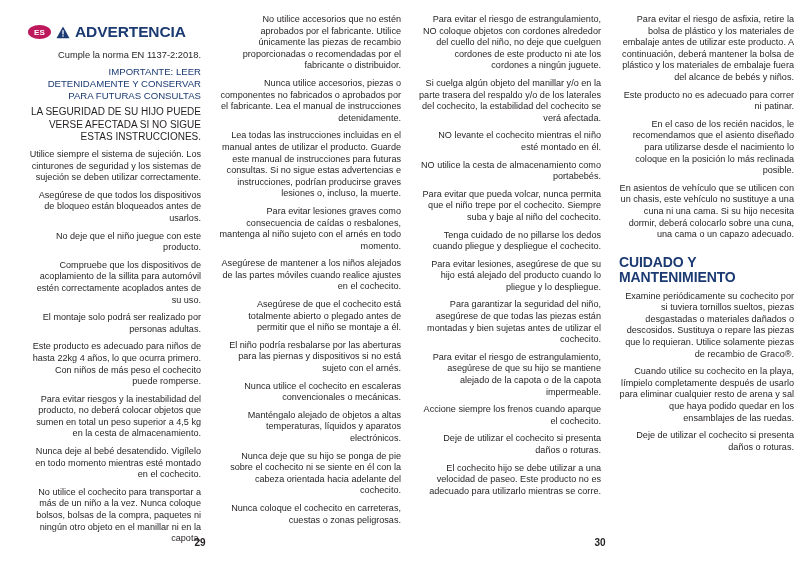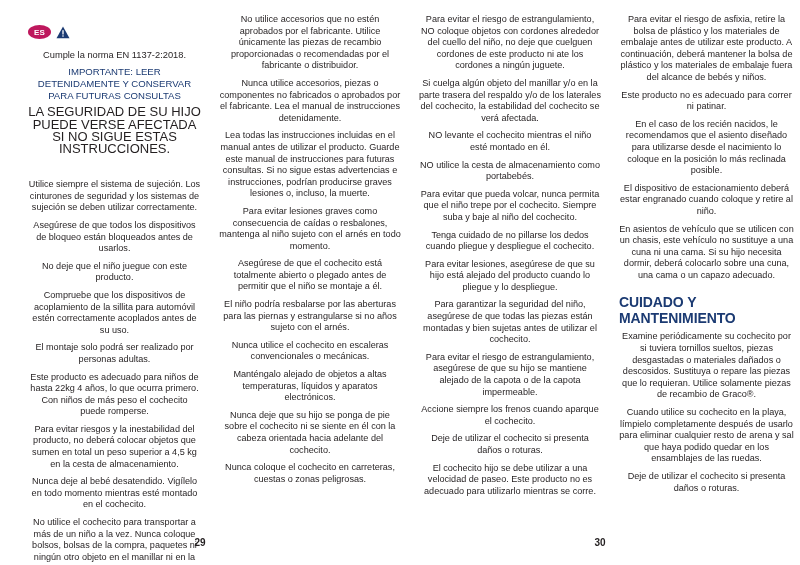--- a/index.html
+++ b/index.html
@@ -70,42 +70,42 @@
     font-weight: bold;
     color: #1b3a72;
     letter-spacing: -0.1px;
     white-space: nowrap;
   }
 
   p {
     margin: 0 0 6px 0;
     font-size: 9.1px;
     line-height: 11.6px;
-    text-align: center;
+    text-align: right;
     -webkit-hyphens: none;
     hyphens: none;
   }
 
   .norm {
     font-size: 9.3px;
     line-height: 12px;
     margin-bottom: 5px;
   }
   .important {
     color: #1b3a72;
     font-weight: normal;
     font-size: 9.6px;
     line-height: 11.8px;
     margin-bottom: 5px;
     text-transform: uppercase;
   }
   .safety {
-    font-size: 13px;
+    font-size: 10px;
     line-height: 12.2px;
-    margin-bottom: 24px;
+    margin-bottom: 6px;
     text-transform: uppercase;
   }
   .section-head {
     color: #1b3a72;
     font-weight: bold;
     font-size: 14px;
     line-height: 15.5px;
     margin: 14px 0 5px 0;
     letter-spacing: -0.1px;
   }
@@ -140,20 +140,21 @@
     <div class="col col-1">
       <div class="warn-header">
         <span class="lang-badge">ES</span>
         <span class="warn-tri">
           <svg width="14" height="13" viewBox="0 0 14 13" aria-hidden="true">
             <path d="M7 0.6 L13.5 12.3 L0.5 12.3 Z" fill="#1b3a72"></path>
             <rect x="6.35" y="4.2" width="1.3" height="4.3" fill="#ffffff"></rect>
             <rect x="6.35" y="9.3" width="1.3" height="1.4" fill="#ffffff"></rect>
           </svg>
         </span>
+        <span class="warn-title">ADVERTENCIA</span>
       </div>
 
       <p class="norm">Cumple la norma EN 1137-2:2018.</p>
       <p class="important">IMPORTANTE: LEER DETENIDAMENTE Y CONSERVAR PARA FUTURAS CONSULTAS</p>
       <p class="safety">LA SEGURIDAD DE SU HIJO PUEDE VERSE AFECTADA SI NO SIGUE ESTAS INSTRUCCIONES.</p>
       <p>Utilice siempre el sistema de sujeción. Los cinturones de seguridad y los sistemas de sujeción se deben utilizar correctamente.</p>
       <p>Asegúrese de que todos los dispositivos de bloqueo están bloqueados antes de usarlos.</p>
       <p>No deje que el niño juegue con este producto.</p>
       <p>Compruebe que los dispositivos de acoplamiento de la sillita para automóvil estén correctamente acoplados antes de su uso.</p>
       <p>El montaje solo podrá ser realizado por personas adultas.</p>
@@ -161,22 +162,23 @@
       <p>Para evitar riesgos y la inestabilidad del producto, no deberá colocar objetos que sumen en total un peso superior a 4,5 kg en la cesta de almacenamiento.</p>
       <p>Nunca deje al bebé desatendido. Vigílelo en todo momento mientras esté montado en el cochecito.</p>
       <p>No utilice el cochecito para transportar a más de un niño a la vez. Nunca coloque bolsos, bolsas de la compra, paquetes ni ningún otro objeto en el manillar ni en la capota.</p>
     </div>
 
     <div class="col col-2">
       <p>No utilice accesorios que no estén aprobados por el fabricante. Utilice únicamente las piezas de recambio proporcionadas o recomendadas por el fabricante o distribuidor.</p>
       <p>Nunca utilice accesorios, piezas o componentes no fabricados o aprobados por el fabricante. Lea el manual de instrucciones detenidamente.</p>
       <p>Lea todas las instrucciones incluidas en el manual antes de utilizar el producto. Guarde este manual de instrucciones para futuras consultas. Si no sigue estas advertencias e instrucciones, podrían producirse graves lesiones o, incluso, la muerte.</p>
       <p>Para evitar lesiones graves como consecuencia de caídas o resbalones, mantenga al niño sujeto con el arnés en todo momento.</p>
+      <p>Asegúrese de mantener a los niños alejados de las partes móviles cuando realice ajustes en el cochecito.</p>
       <p>Asegúrese de que el cochecito está totalmente abierto o plegado antes de permitir que el niño se montaje a él.</p>
-      <p>El niño podría resbalarse por las aberturas para las piernas y estrangularse si no años sujeto con el arnés.</p>
+      <p>El niño podría resbalarse por las aberturas para las piernas y dispositivos si no está sujeto con el arnés.</p>
       <p>Nunca utilice el cochecito en escaleras convencionales o mecánicas.</p>
       <p>Manténgalo alejado de objetos a altas temperaturas, líquidos y aparatos electrónicos.</p>
       <p>Nunca deje que su hijo se ponga de pie sobre el cochecito ni se siente en él con la cabeza orientada hacia adelante del cochecito.</p>
       <p>Nunca coloque el cochecito en carreteras, cuestas o zonas peligrosas.</p>
     </div>
 
     <div class="col col-3">
       <p>Para evitar el riesgo de estrangulamiento, NO coloque objetos con cordones alrededor del cuello del niño, no deje que cuelguen cordones de este producto ni ate los cordones a ningún juguete.</p>
       <p>Si cuelga algún objeto del manillar y/o en la parte trasera del respaldo y/o de los laterales del cochecito, la estabilidad del cochecito se verá afectada.</p>
       <p>NO levante el cochecito mientras el niño esté montado en él.</p>
@@ -188,21 +190,20 @@
       <p>Para evitar el riesgo de estrangulamiento, asegúrese de que su hijo se mantiene alejado de la capota o de la capota impermeable.</p>
       <p>Accione siempre los frenos cuando aparque el cochecito.</p>
       <p>Deje de utilizar el cochecito si presenta daños o roturas.</p>
       <p>El cochecito hijo se debe utilizar a una velocidad de paseo. Este producto no es adecuado para utilizarlo mientras se corre.</p>
     </div>
 
     <div class="col col-4">
       <p>Para evitar el riesgo de asfixia, retire la bolsa de plástico y los materiales de embalaje antes de utilizar este producto. A continuación, deberá mantener la bolsa de plástico y los materiales de embalaje fuera del alcance de bebés y niños.</p>
       <p>Este producto no es adecuado para correr ni patinar.</p>
       <p>En el caso de los recién nacidos, le recomendamos que el asiento diseñado para utilizarse desde el nacimiento lo coloque en la posición lo más reclinada posible.</p>
-      <p>El dispositivo de estacionamiento deberá estar engranado cuando coloque y retire al niño.</p>
       <p>En asientos de vehículo que se utilicen con un chasis, este vehículo no sustituye a una cuna ni una cama. Si su hijo necesita dormir, deberá colocarlo sobre una cuna, una cama o un capazo adecuado.</p>
       <h2 class="section-head">CUIDADO Y MANTENIMIENTO</h2>
       <p>Examine periódicamente su cochecito por si tuviera tornillos sueltos, piezas desgastadas o materiales dañados o descosidos. Sustituya o repare las piezas que lo requieran. Utilice solamente piezas de recambio de Graco®.</p>
       <p>Cuando utilice su cochecito en la playa, límpielo completamente después de usarlo para eliminar cualquier resto de arena y sal que haya podido quedar en los ensamblajes de las ruedas.</p>
       <p>Deje de utilizar el cochecito si presenta daños o roturas.</p>
     </div>
 
   </div>
 
   <div class="folios">

